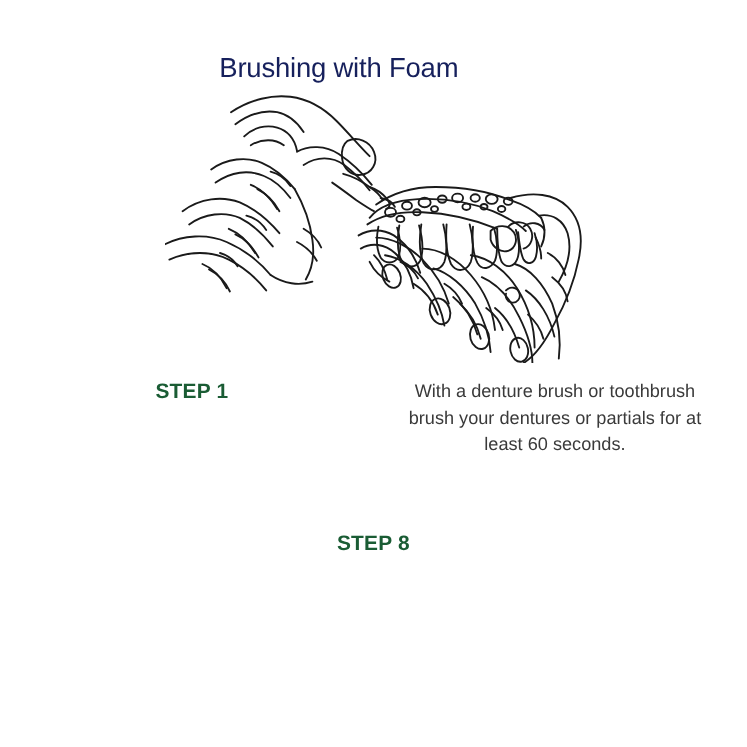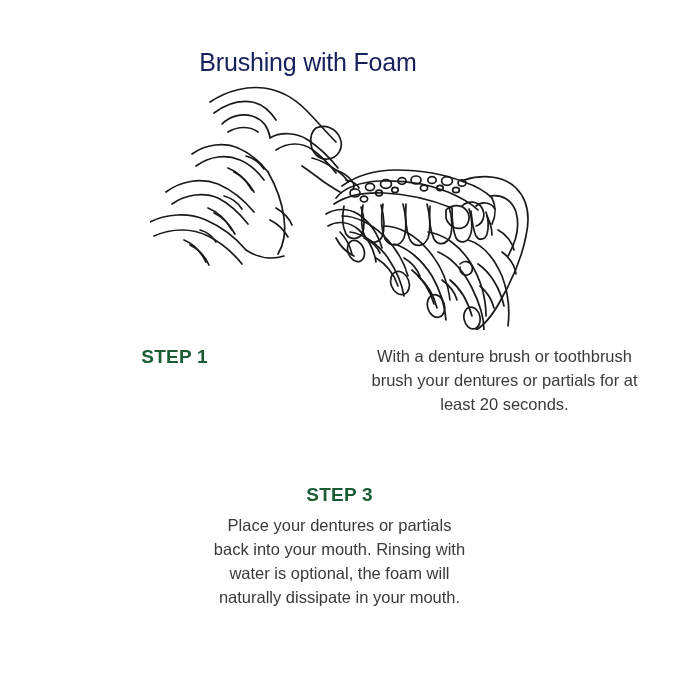--- a/index.html
+++ b/index.html
@@ -240,24 +240,23 @@
         <path d="M310 184 C314 180 320 181 322 186 C324 191 320 196 315 195 C311 194 309 190 310 187"></path>
       </g>
     </svg>
   </div>
 
   <div class="steps-row">
     <div class="step-col narrow">
       <div class="step-head">STEP 1</div>
     </div>
     <div class="step-col narrow">
-      <p class="step-body">With a denture brush or toothbrush brush your dentures or partials for at least 20 seconds.</p>
+      <p class="step-body">With a denture brush or toothbrush brush your dentures or partials for at least 60 seconds.</p>
     </div>
   </div>
 
   <div class="step3-wrap">
     <div class="step-col">
-      <div class="step-head">STEP 3</div>
-      <p class="step-body">Place your dentures or partials back into your mouth. Rinsing with water is optional, the foam will naturally dissipate in your mouth.</p>
+      <div class="step-head">STEP 8</div>
     </div>
   </div>
 
 </div>
 
 </body></html>

